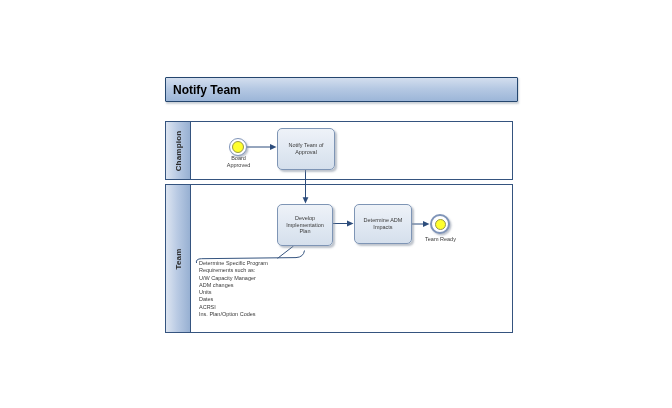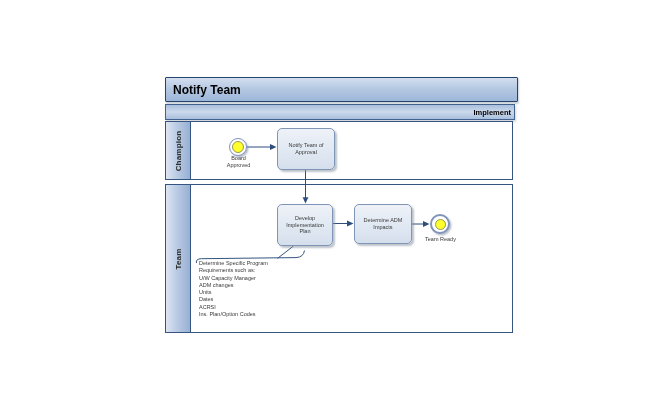--- a/index.html
+++ b/index.html
@@ -79,23 +79,20 @@
 </style>
 </head>
 <body>
 
 <div id="canvas">
 
   <div class="title-bar">
     <span>Notify Team</span>
   </div>
 
-  <div class="phase-bar">
-    <span>Implement</span>
-  </div>
 
   <div class="lane champion">
     <div class="lane-label-col">
       <span class="lane-label">Champion</span>
     </div>
   </div>
 
   <div class="lane team">
     <div class="lane-label-col">
       <span class="lane-label">Team</span>

